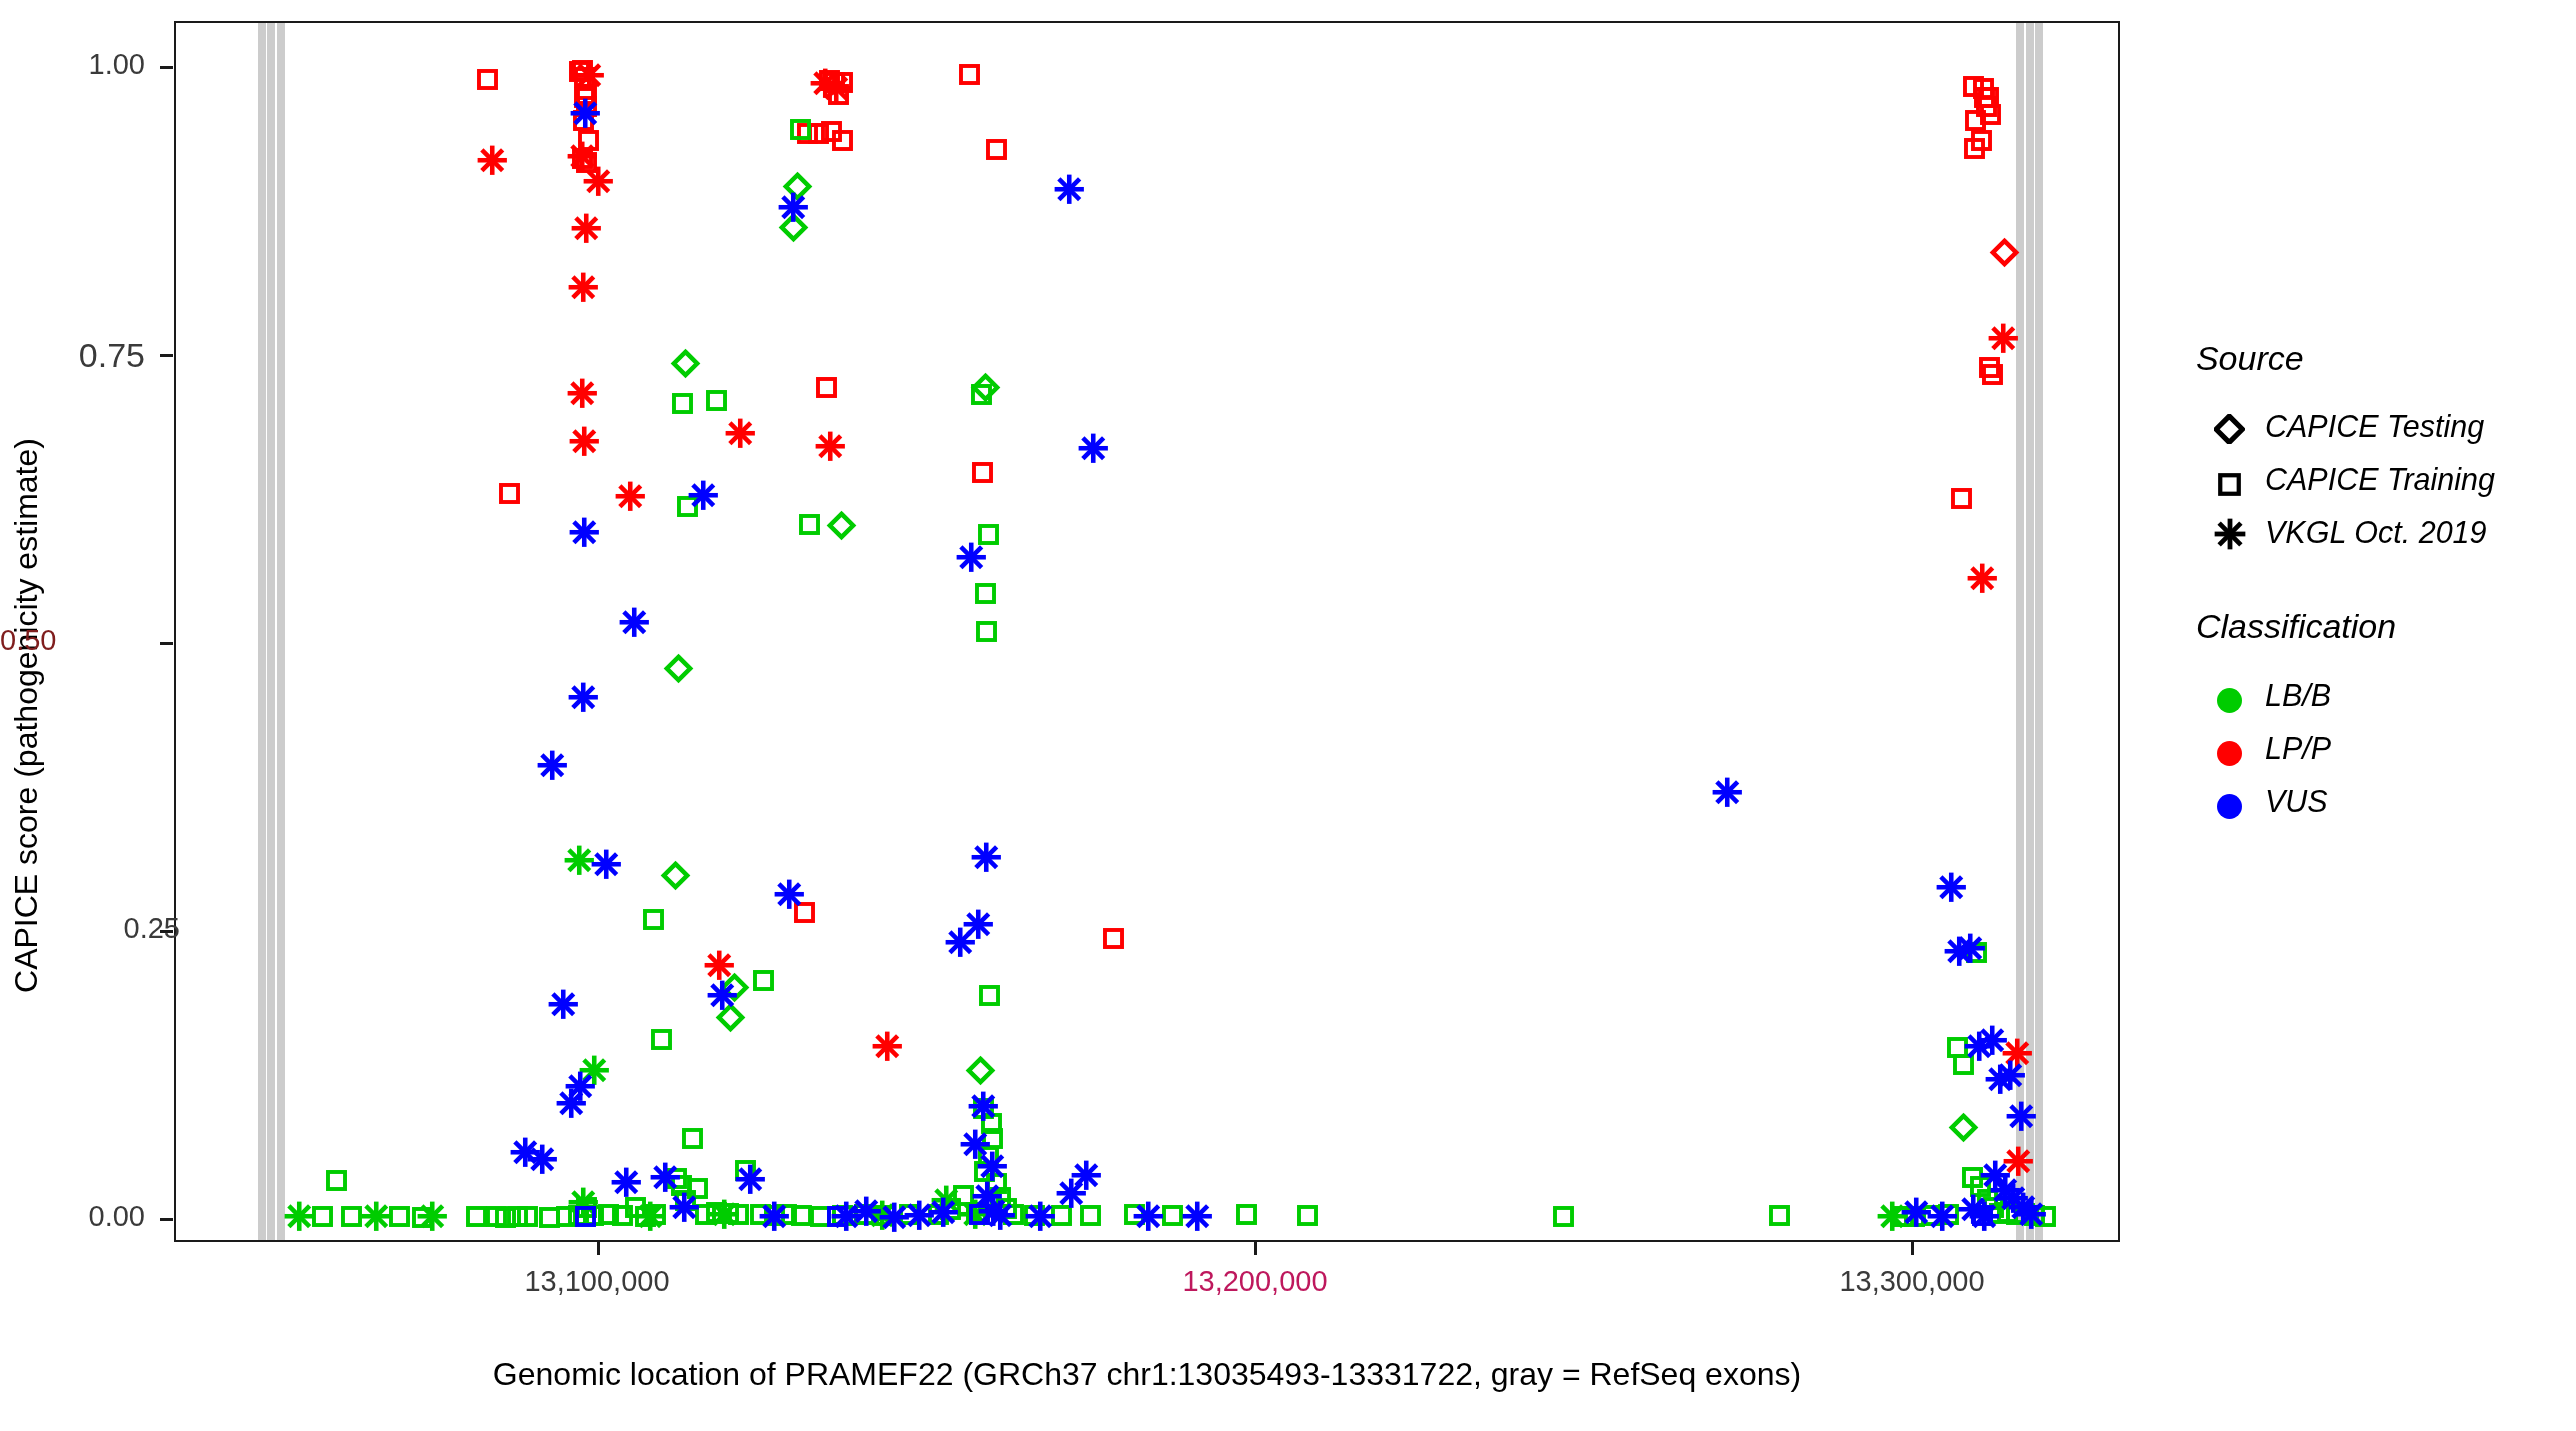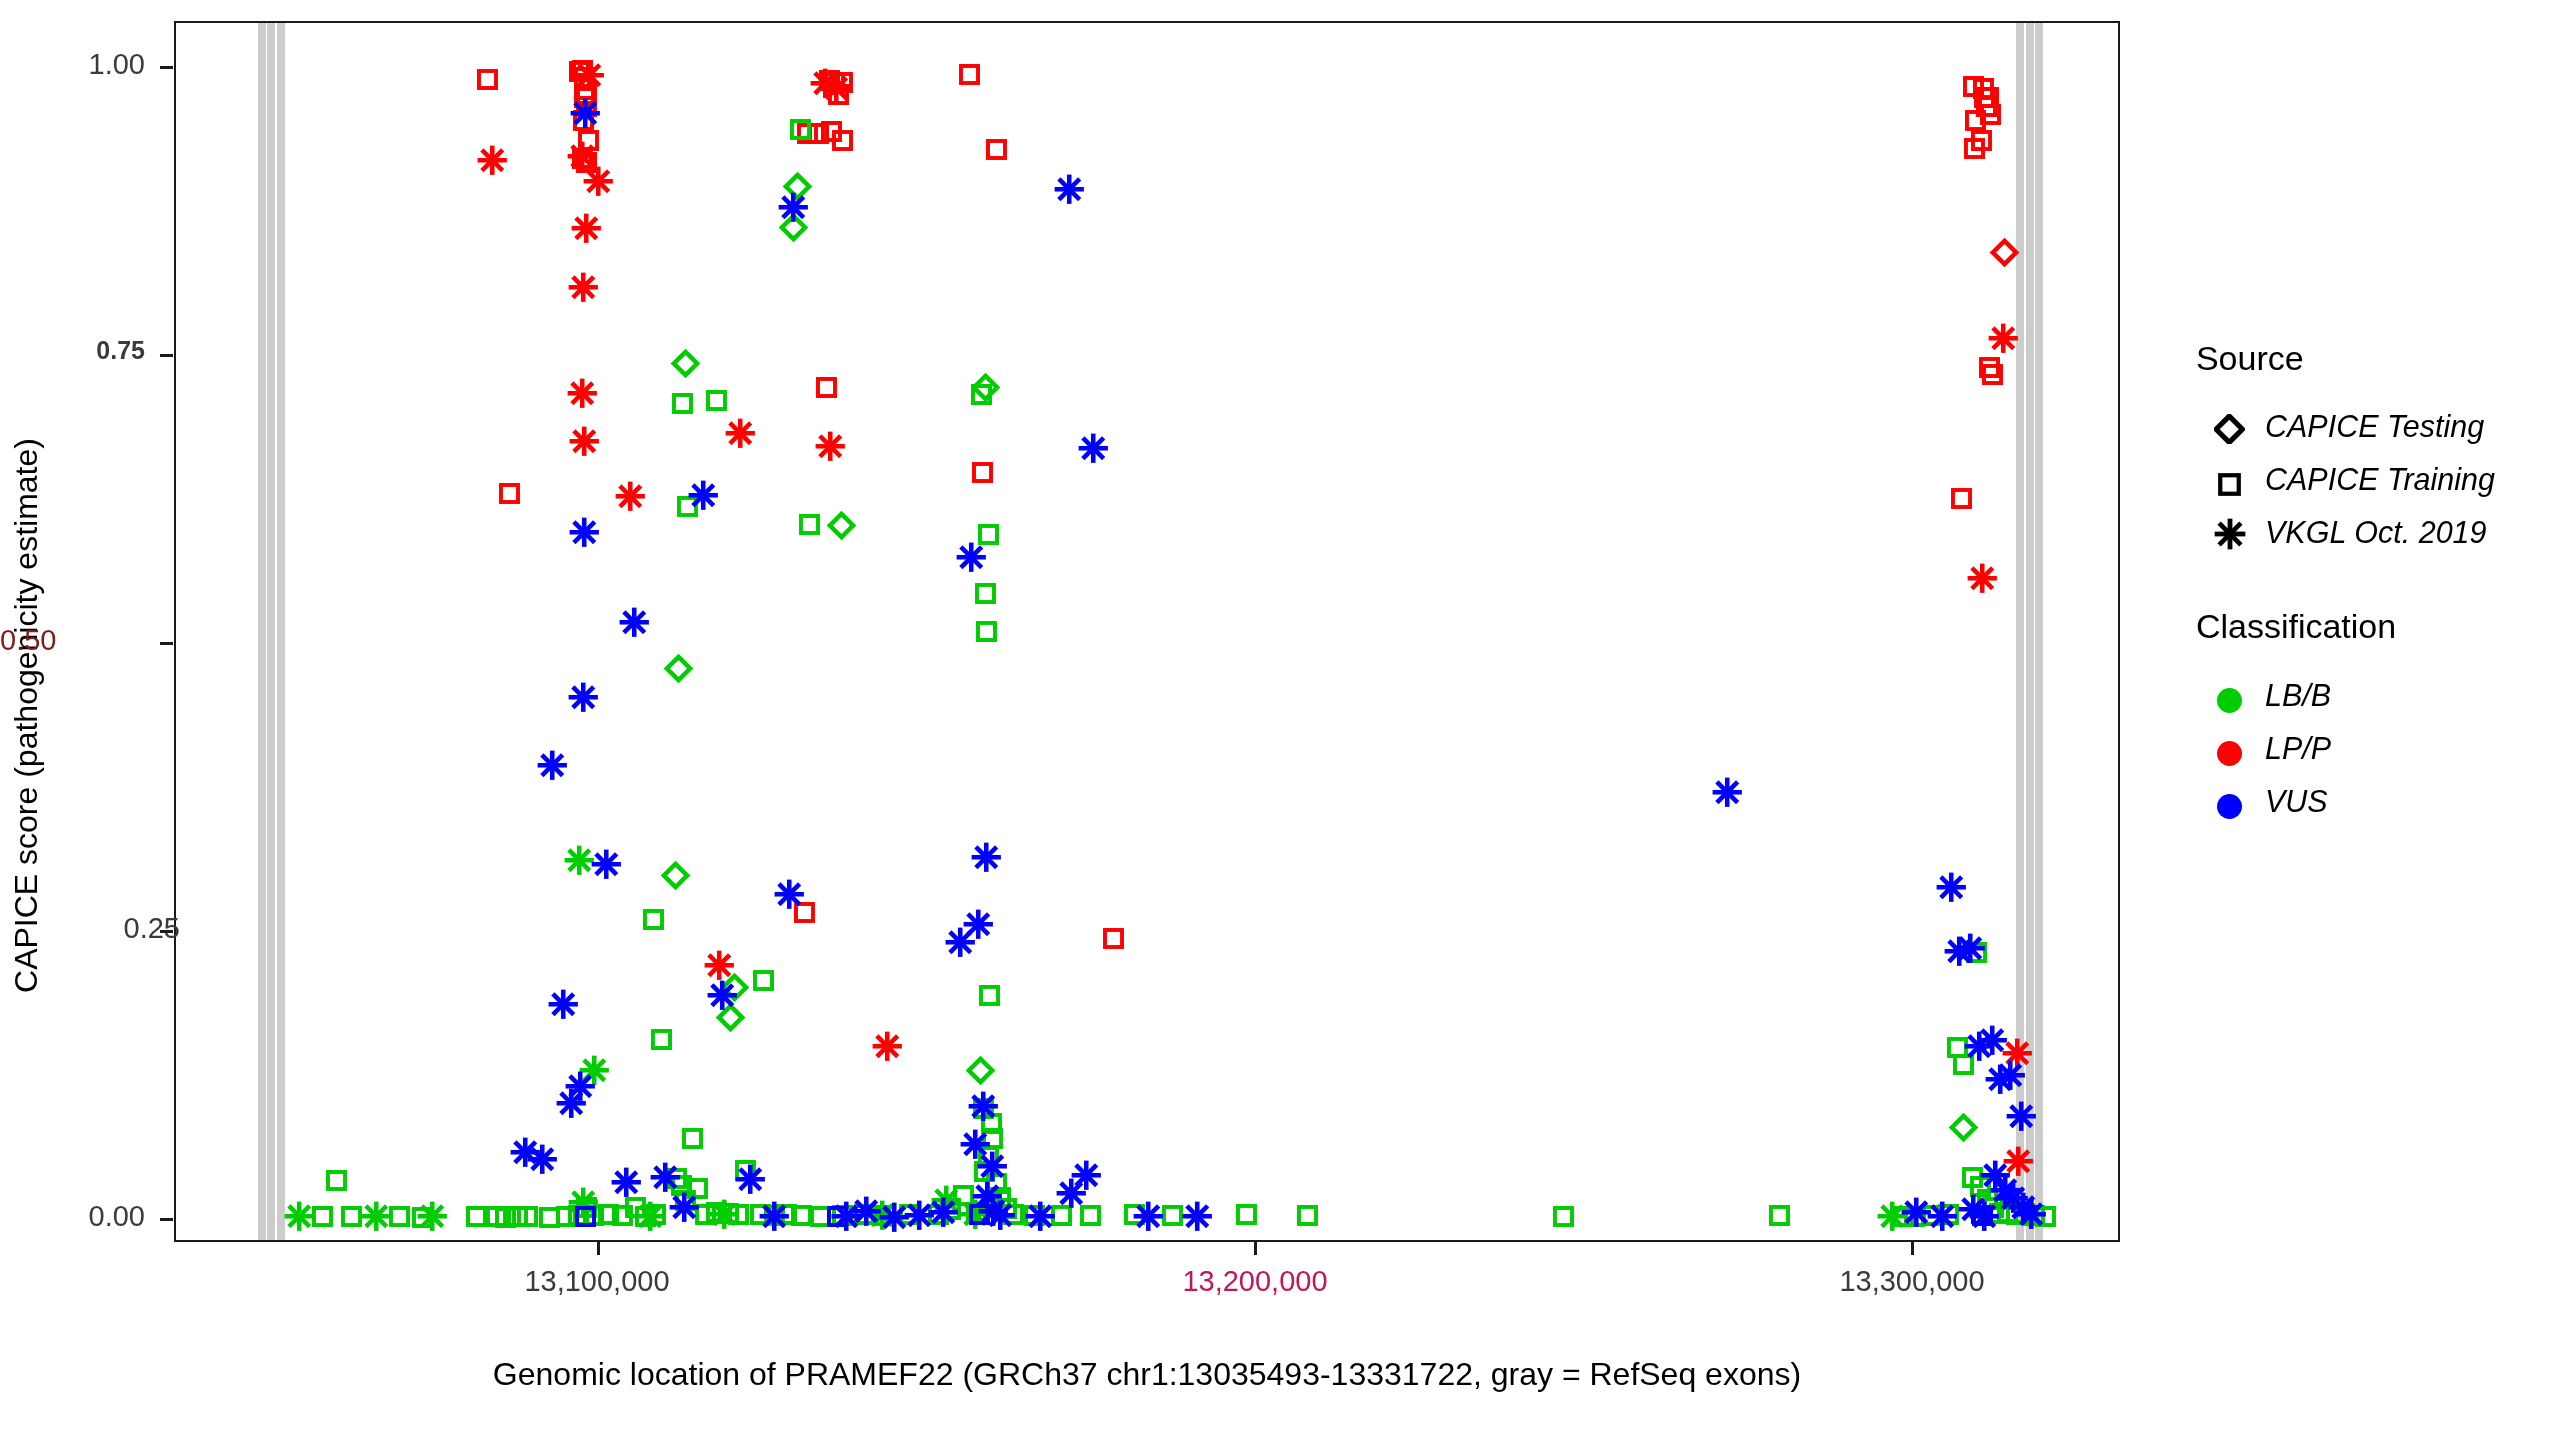--- a/index.html
+++ b/index.html
@@ -31,21 +31,21 @@
   .exon{position:absolute;top:0;height:100%;background:#cccccc;}
 
   
   .ytick{position:absolute;left:160px;width:13.4px;height:2.9px;background:#1a1a1a;}
 
   .xtick{position:absolute;top:1242px;width:2.9px;height:13.4px;background:#1a1a1a;}
   .xtlab{position:absolute;top:1265px;transform:translateX(-50%);font-size:29px;color:#3a3a3a;white-space:nowrap;}
 
   
   #legend{position:absolute;left:2194px;top:339px;width:363px;}
-  .lg-title{font-size:34px;color:#000;margin:0 0 13.4px 1.9px;}
+  .lg-title{font-size:34px;color:#000;margin:0 0 13.4px 1.9px;font-style:italic;}
   .lg-block{margin-bottom:57px;}
   .lg-item{display:flex;align-items:flex-end;height:53px;font-style:italic;}
   .lg-key{width:71px;display:flex;align-items:center;justify-content:center;}
   .lg-text{font-size:30.5px;color:#000;white-space:nowrap;}
 
   
   svg.mk{position:absolute;overflow:visible;}
 </style>
 </head>
 <body>
@@ -1227,21 +1227,21 @@
             <line x1="8.4" y1="1.6" x2="1.6" y2="8.4"></line>
           </g>
         </svg>
       </div>
   </div>
 
   <div id="yticks">
       <div class="ytick" style="top: 66px;"></div>
       <div style="position: absolute; left: 0px; width: 145px; top: 48px; text-align: right; font-size: 29px; color: rgb(58, 58, 58);">1.00</div>
       <div class="ytick" style="top: 354px;"></div>
-      <div style="position: absolute; left: 0px; width: 145px; top: 336px; text-align: right; font-size: 25px; color: rgb(58, 58, 58); font-weight: bold;">0.75</div>
+      <div style="position: absolute; left: 0px; width: 145px; top: 336px; text-align: right; font-size: 34px; color: rgb(58, 58, 58);">0.75</div>
       <div class="ytick" style="top: 642px;"></div>
       <div style="position: absolute; left: 0px; width: 145px; top: 624px; text-align: left; font-size: 29px; color: #7f1d1d;">0.50</div>
       <div class="ytick" style="top: 930px;"></div>
       <div style="position: absolute; left: 0px; width: 145px; top: 912px; text-align: right; font-size: 29px; color: rgb(58, 58, 58); margin-left: 35px;">0.25</div>
       <div class="ytick" style="top: 1218px;"></div>
       <div style="position: absolute; left: 0px; width: 145px; top: 1200px; text-align: right; font-size: 29px; color: rgb(58, 58, 58);">0.00</div>
     </div>
   <div id="xticks">
       <div class="xtick" style="left: 597px;"></div>
       <div class="xtlab" style="left: 597px; color: rgb(58, 58, 58);">13,100,000</div>

